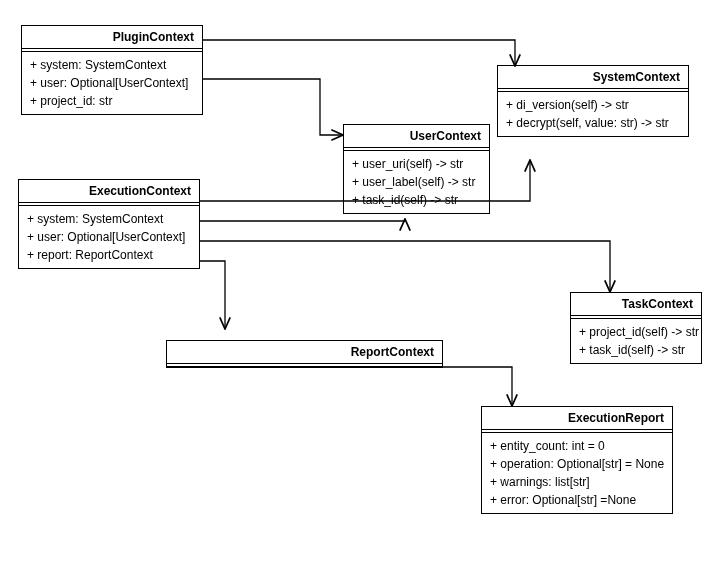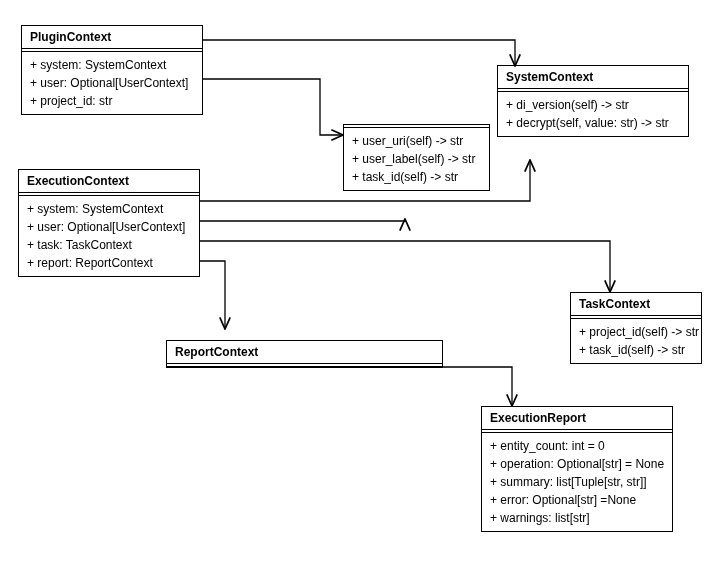--- a/index.html
+++ b/index.html
@@ -1,18 +1,18 @@
 <!DOCTYPE html>
 <html><head>
 <meta charset="utf-8">
 <style>
 body{margin:0;font-family:Arial,Helvetica,sans-serif;font-size:12px;background:#fff}
 .canvas{position:relative;width:709px;height:573px}
 .box{position:absolute;border:1.5px solid #000;background:#fff}
-.box-title{font-weight:bold;text-align:left;padding:4px 8px;border-bottom:1.5px solid #000}
+.box-title{font-weight:bold;text-align:right;padding:4px 8px;border-bottom:1.5px solid #000}
 .box-body{padding:4px 8px}
 .box-body div{padding:2px 0;white-space:nowrap}
 .dbl{height:2px;border-bottom:1.5px solid #000}
 svg{position:absolute;top:0;left:0;pointer-events:none}
 </style>
 </head>
 <body>
 
 <div class="canvas">
 
@@ -29,35 +29,35 @@
 <div class="box" style="left:497px;top:65px;width:190px">
   <div class="box-title">SystemContext</div>
   <div class="dbl"></div>
   <div class="box-body">
     <div>+ di_version(self) -&gt; str</div>
     <div>+ decrypt(self, value: str) -&gt; str</div>
   </div>
 </div>
 
 <div class="box" style="left:343px;top:124px;width:145px">
+  <div class="box-title">UserContext</div>
   <div class="dbl"></div>
   <div class="box-body">
     <div>+ user_uri(self) -&gt; str</div>
     <div>+ user_label(self) -&gt; str</div>
     <div>+ task_id(self) -&gt; str</div>
   </div>
 </div>
 
-<div class="box" style="left:18px;top:169px;width:180px">
+<div class="box" style="left:18px;top:179px;width:180px">
   <div class="box-title">ExecutionContext</div>
   <div class="dbl"></div>
   <div class="box-body">
     <div>+ system: SystemContext</div>
     <div>+ user: Optional[UserContext]</div>
-    <div>+ task: TaskContext</div>
     <div>+ report: ReportContext</div>
   </div>
 </div>
 
 <div class="box" style="left:570px;top:292px;width:130px">
   <div class="box-title">TaskContext</div>
   <div class="dbl"></div>
   <div class="box-body">
     <div>+ project_id(self) -&gt; str</div>
     <div>+ task_id(self) -&gt; str</div>
@@ -68,23 +68,22 @@
   <div class="box-title">ReportContext</div>
   <div class="dbl"></div>
 </div>
 
 <div class="box" style="left:481px;top:406px;width:190px">
   <div class="box-title">ExecutionReport</div>
   <div class="dbl"></div>
   <div class="box-body">
     <div>+ entity_count: int = 0</div>
     <div>+ operation: Optional[str] = None</div>
-    <div>+ summary: list[Tuple[str, str]]</div>
+    <div>+ warnings: list[str]</div>
     <div>+ error: Optional[str] =None</div>
-    <div>+ warnings: list[str]</div>
   </div>
 </div>
 
 <svg width="709" height="573">
 <defs>
 <marker id="ah" markerWidth="10" markerHeight="10" refX="9" refY="5" orient="auto">
 <path d="M0,1 L9,5 L0,9" fill="none" stroke="#000" stroke-width="1.3"></path>
 </marker>
 </defs>
 

